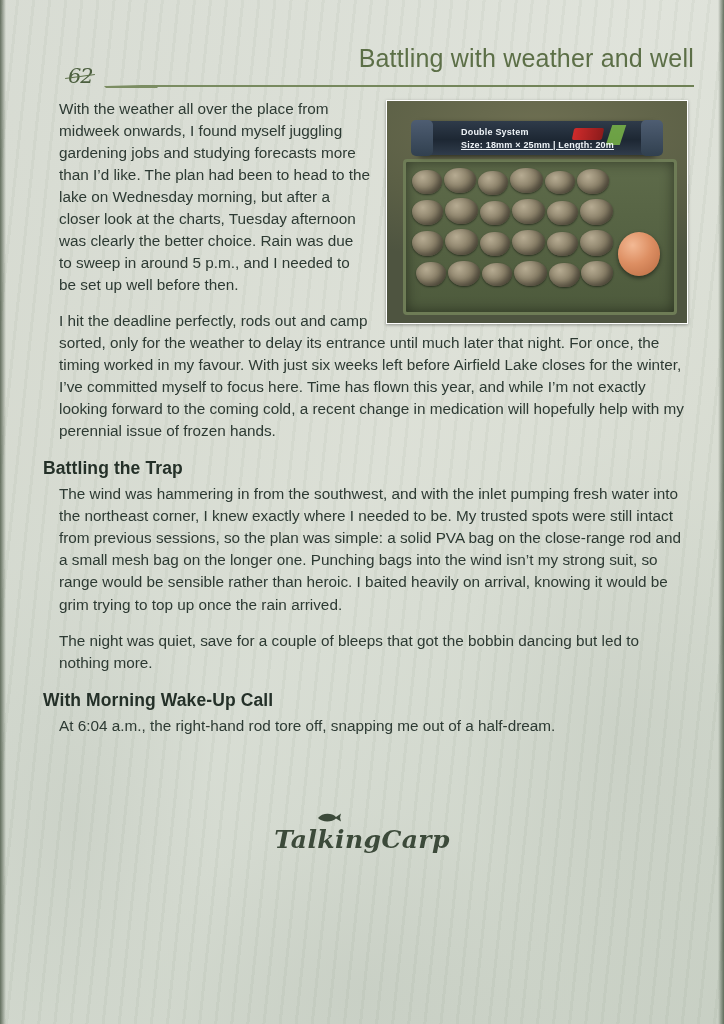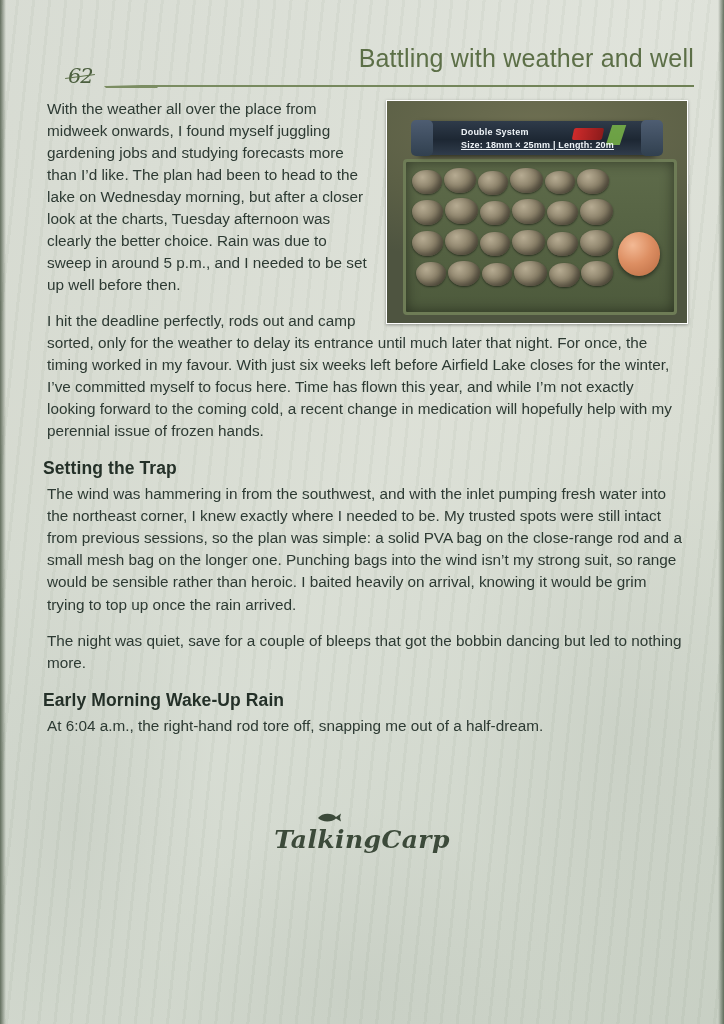--- a/index.html
+++ b/index.html
@@ -117,21 +117,21 @@
   .article {
     position: absolute;
     left: 43px;
     right: 38px;
     top: 98px;
     color: #2d3a33;
     font-size: 15.3px;
     line-height: 1.44;
   }
   .article p {
-    margin: 0 0 14px 4px;
+    margin: 0 0 14px 16px;
     text-align: left;
   }
   .figure {
     float: right;
     width: 300px;
     margin: 2px 0 8px 16px;
   }
   .figure-img {
     width: 300px;
     height: 222px;
@@ -314,25 +314,25 @@
             <div class="tube-flash"></div>
             <div class="tube-label">Double System</div>
             <div class="tube-label" style="top:19px;text-decoration:underline;">Size: 18mm × 25mm | Length: 20m</div>
           </div>
         </div>
       </div>
 
       <p>With the weather all over the place from midweek onwards, I found myself juggling gardening jobs and studying forecasts more than I’d like. The plan had been to head to the lake on Wednesday morning, but after a closer look at the charts, Tuesday afternoon was clearly the better choice. Rain was due to sweep in around 5 p.m., and I needed to be set up well before then.</p>
       <p>I hit the deadline perfectly, rods out and camp sorted, only for the weather to delay its entrance until much later that night. For once, the timing worked in my favour. With just six weeks left before Airfield Lake closes for the winter, I’ve committed myself to focus here. Time has flown this year, and while I’m not exactly looking forward to the coming cold, a recent change in medication will hopefully help with my perennial issue of frozen hands.</p>
 
-      <h2 class="section-head">Setting the Trap</h2>
+      <h2 class="section-head">Battling the Trap</h2>
       <p>The wind was hammering in from the southwest, and with the inlet pumping fresh water into the northeast corner, I knew exactly where I needed to be. My trusted spots were still intact from previous sessions, so the plan was simple: a solid PVA bag on the close-range rod and a small mesh bag on the longer one. Punching bags into the wind isn’t my strong suit, so range would be sensible rather than heroic. I baited heavily on arrival, knowing it would be grim trying to top up once the rain arrived.</p>
       <p>The night was quiet, save for a couple of bleeps that got the bobbin dancing but led to nothing more.</p>
 
-      <h2 class="section-head">Early Morning Wake-Up Rain</h2>
+      <h2 class="section-head">With Morning Wake-Up Call</h2>
       <p>At 6:04 a.m., the right-hand rod tore off, snapping me out of a half-dream.</p>
     </div>
 
     <div class="footer">
       <div class="logo">
         <svg class="fish" viewBox="0 0 26 11">
           <path d="M2 6 C6 0.5, 16 0.5, 20 5 L25 1.5 L24 5.5 L25 9.5 L20 6.5 C16 10.5, 6 10.5, 2 6 Z" fill="#3c4a3a"></path>
         </svg>
         <span>TalkingCarp</span>
       </div>

